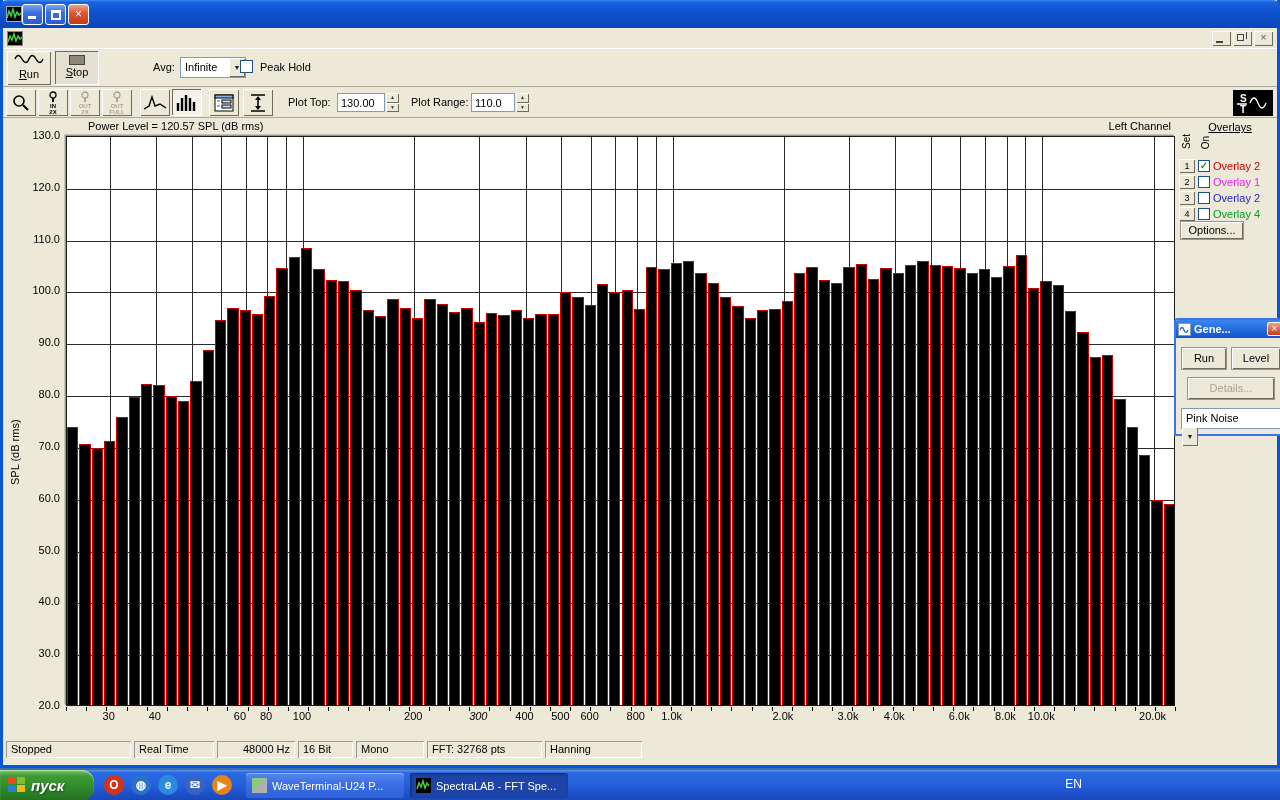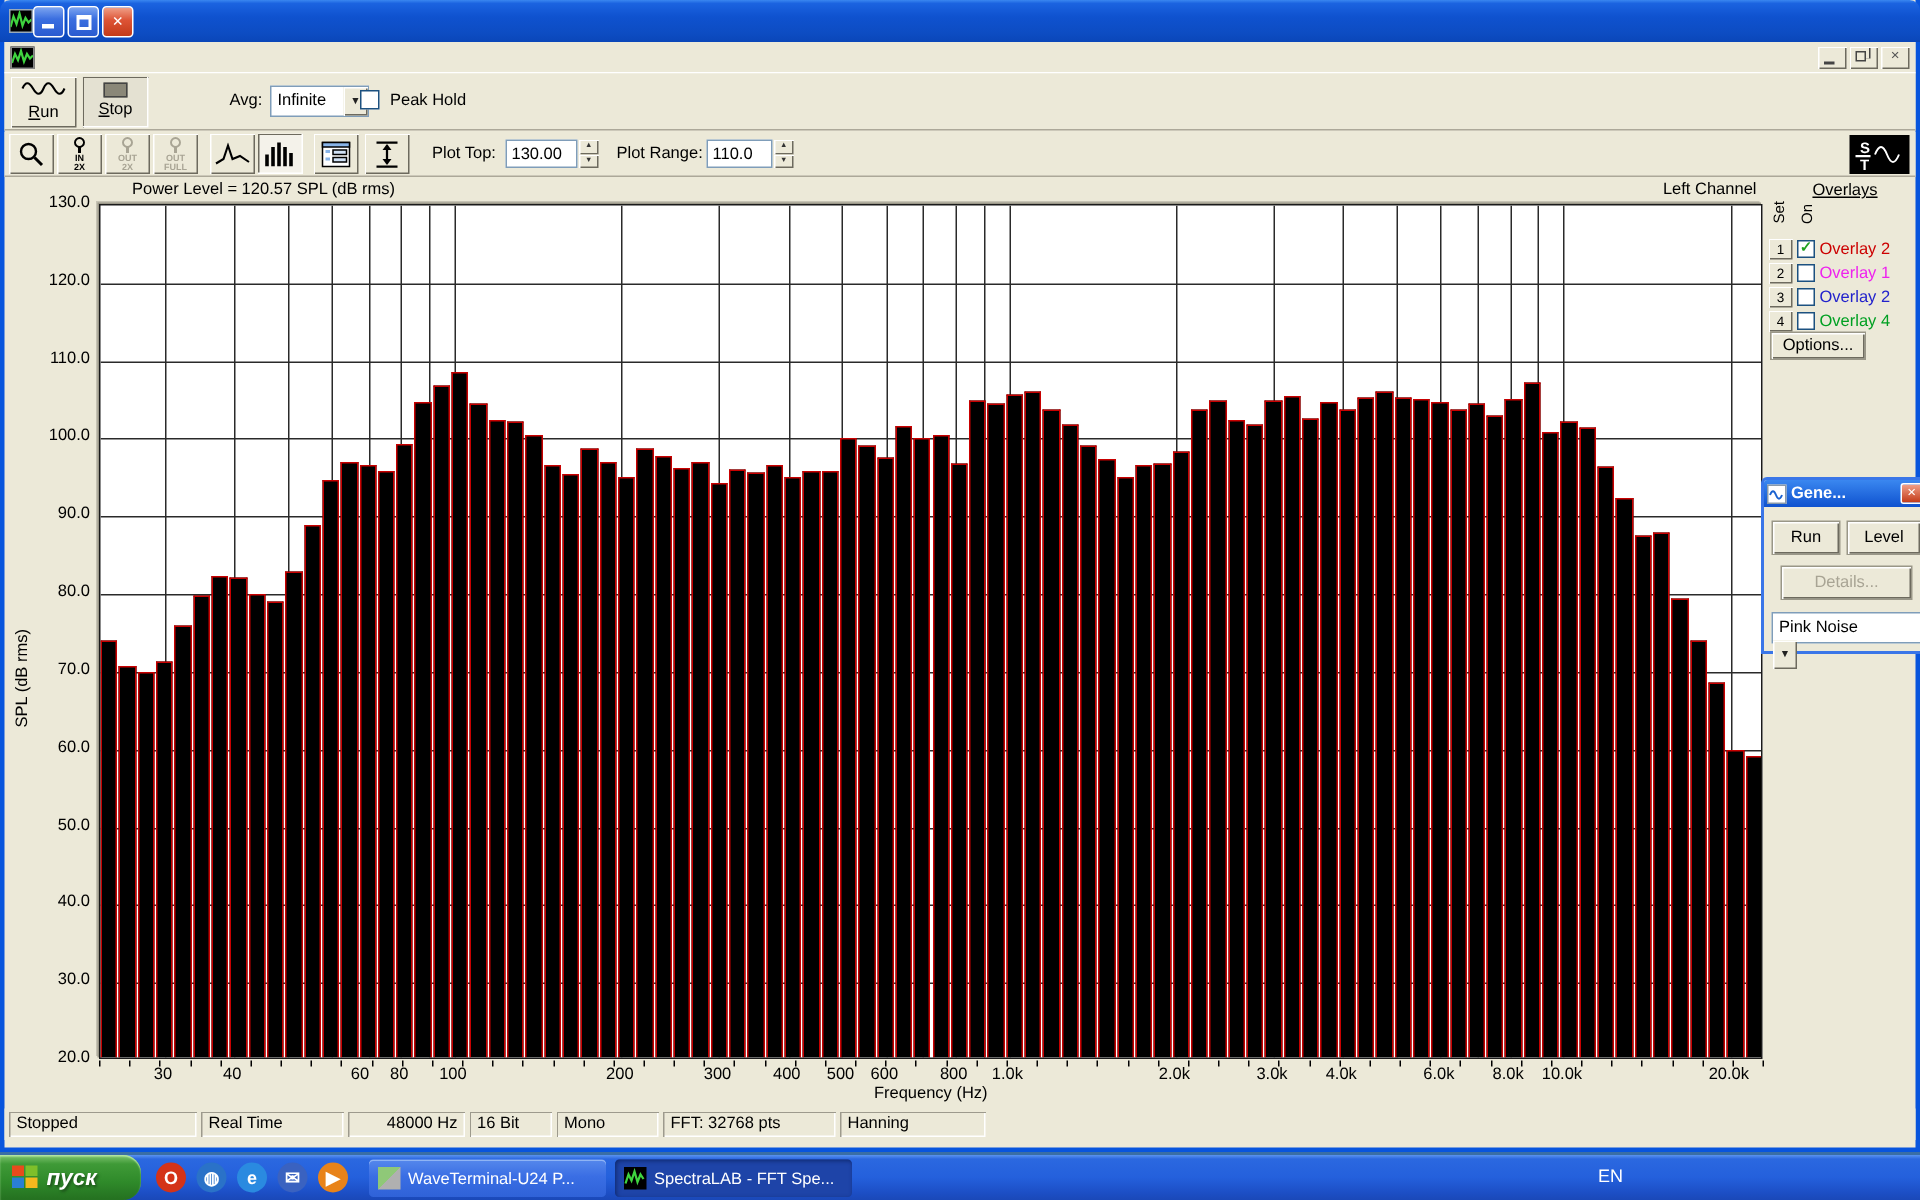--- a/index.html
+++ b/index.html
@@ -503,35 +503,34 @@
       <i style="left: 1088.8px;"></i>
       <i style="left: 1109px;"></i>
     </div>
   <div id="xticks">
       <span class="xtick" style="left: 105.657px;">30</span>
       <span class="xtick" style="left: 151.843px; text-align: right;">40</span>
       <span class="xtick" style="left: 216.938px; margin-left: 20px;">60</span>
       <span class="xtick" style="left: 263.124px;">80</span>
       <span class="xtick" style="left: 298.948px;">100</span>
       <span class="xtick" style="left: 410.229px;">200</span>
-      <span class="xtick" style="left: 475.324px;">300</span>
+      <span class="xtick" style="left: 475.324px; font-style: italic;">300</span>
       <span class="xtick" style="left: 521.509px;">400</span>
       <span class="xtick" style="left: 557.334px;">500</span>
       <span class="xtick" style="left: 586.605px;">600</span>
       <span class="xtick" style="left: 632.79px;">800</span>
       <span class="xtick" style="left: 668.615px;">1.0k</span>
       <span class="xtick" style="left: 779.895px;">2.0k</span>
       <span class="xtick" style="left: 844.99px;">3.0k</span>
       <span class="xtick" style="left: 891.176px;">4.0k</span>
       <span class="xtick" style="left: 956.271px;">6.0k</span>
       <span class="xtick" style="left: 1002.46px;">8.0k</span>
       <span class="xtick" style="left: 1038.28px;">10.0k</span>
       <span class="xtick" style="left: 1149.56px;">20.0k</span>
     </div>
-  <div class="freq-label">Frequency (Hz)</div>
 
   <div class="ovl-title">Overlays</div>
   <div class="ovl-set">Set</div>
   <div class="ovl-on">On</div>
   <div id="ovl-rows">
       <div class="ovl-row" style="top: 158px;">
         <div class="ovl-btn">1</div>
         <div class="checkbox">✓</div>
         <div class="ovl-label" style="color: rgb(204, 0, 0);">Overlay 2</div>
       </div>
@@ -548,21 +547,21 @@
       <div class="ovl-row" style="top: 206px;">
         <div class="ovl-btn">4</div>
         <div class="checkbox"></div>
         <div class="ovl-label" style="color: rgb(0, 160, 34);">Overlay 4</div>
       </div>
     </div>
   <div class="options-btn">Options...</div>
 
   <div class="statusbar" id="statusbar">
       <div class="scell" style="width: 125px;">Stopped</div>
-      <div class="scell" style="width: 95px;">Real Time</div>
+      <div class="scell" style="width: 80px;">Real Time</div>
       <div class="scell" style="width: 78px; text-align: right;">48000 Hz</div>
       <div class="scell" style="width: 55px;">16 Bit</div>
       <div class="scell" style="width: 68px;">Mono</div>
       <div class="scell" style="width: 115px;">FFT: 32768 pts</div>
       <div class="scell" style="width: 97px;">Hanning</div>
     </div>
 </div>
 
 <div class="genwin">
   <div class="gen-title">

